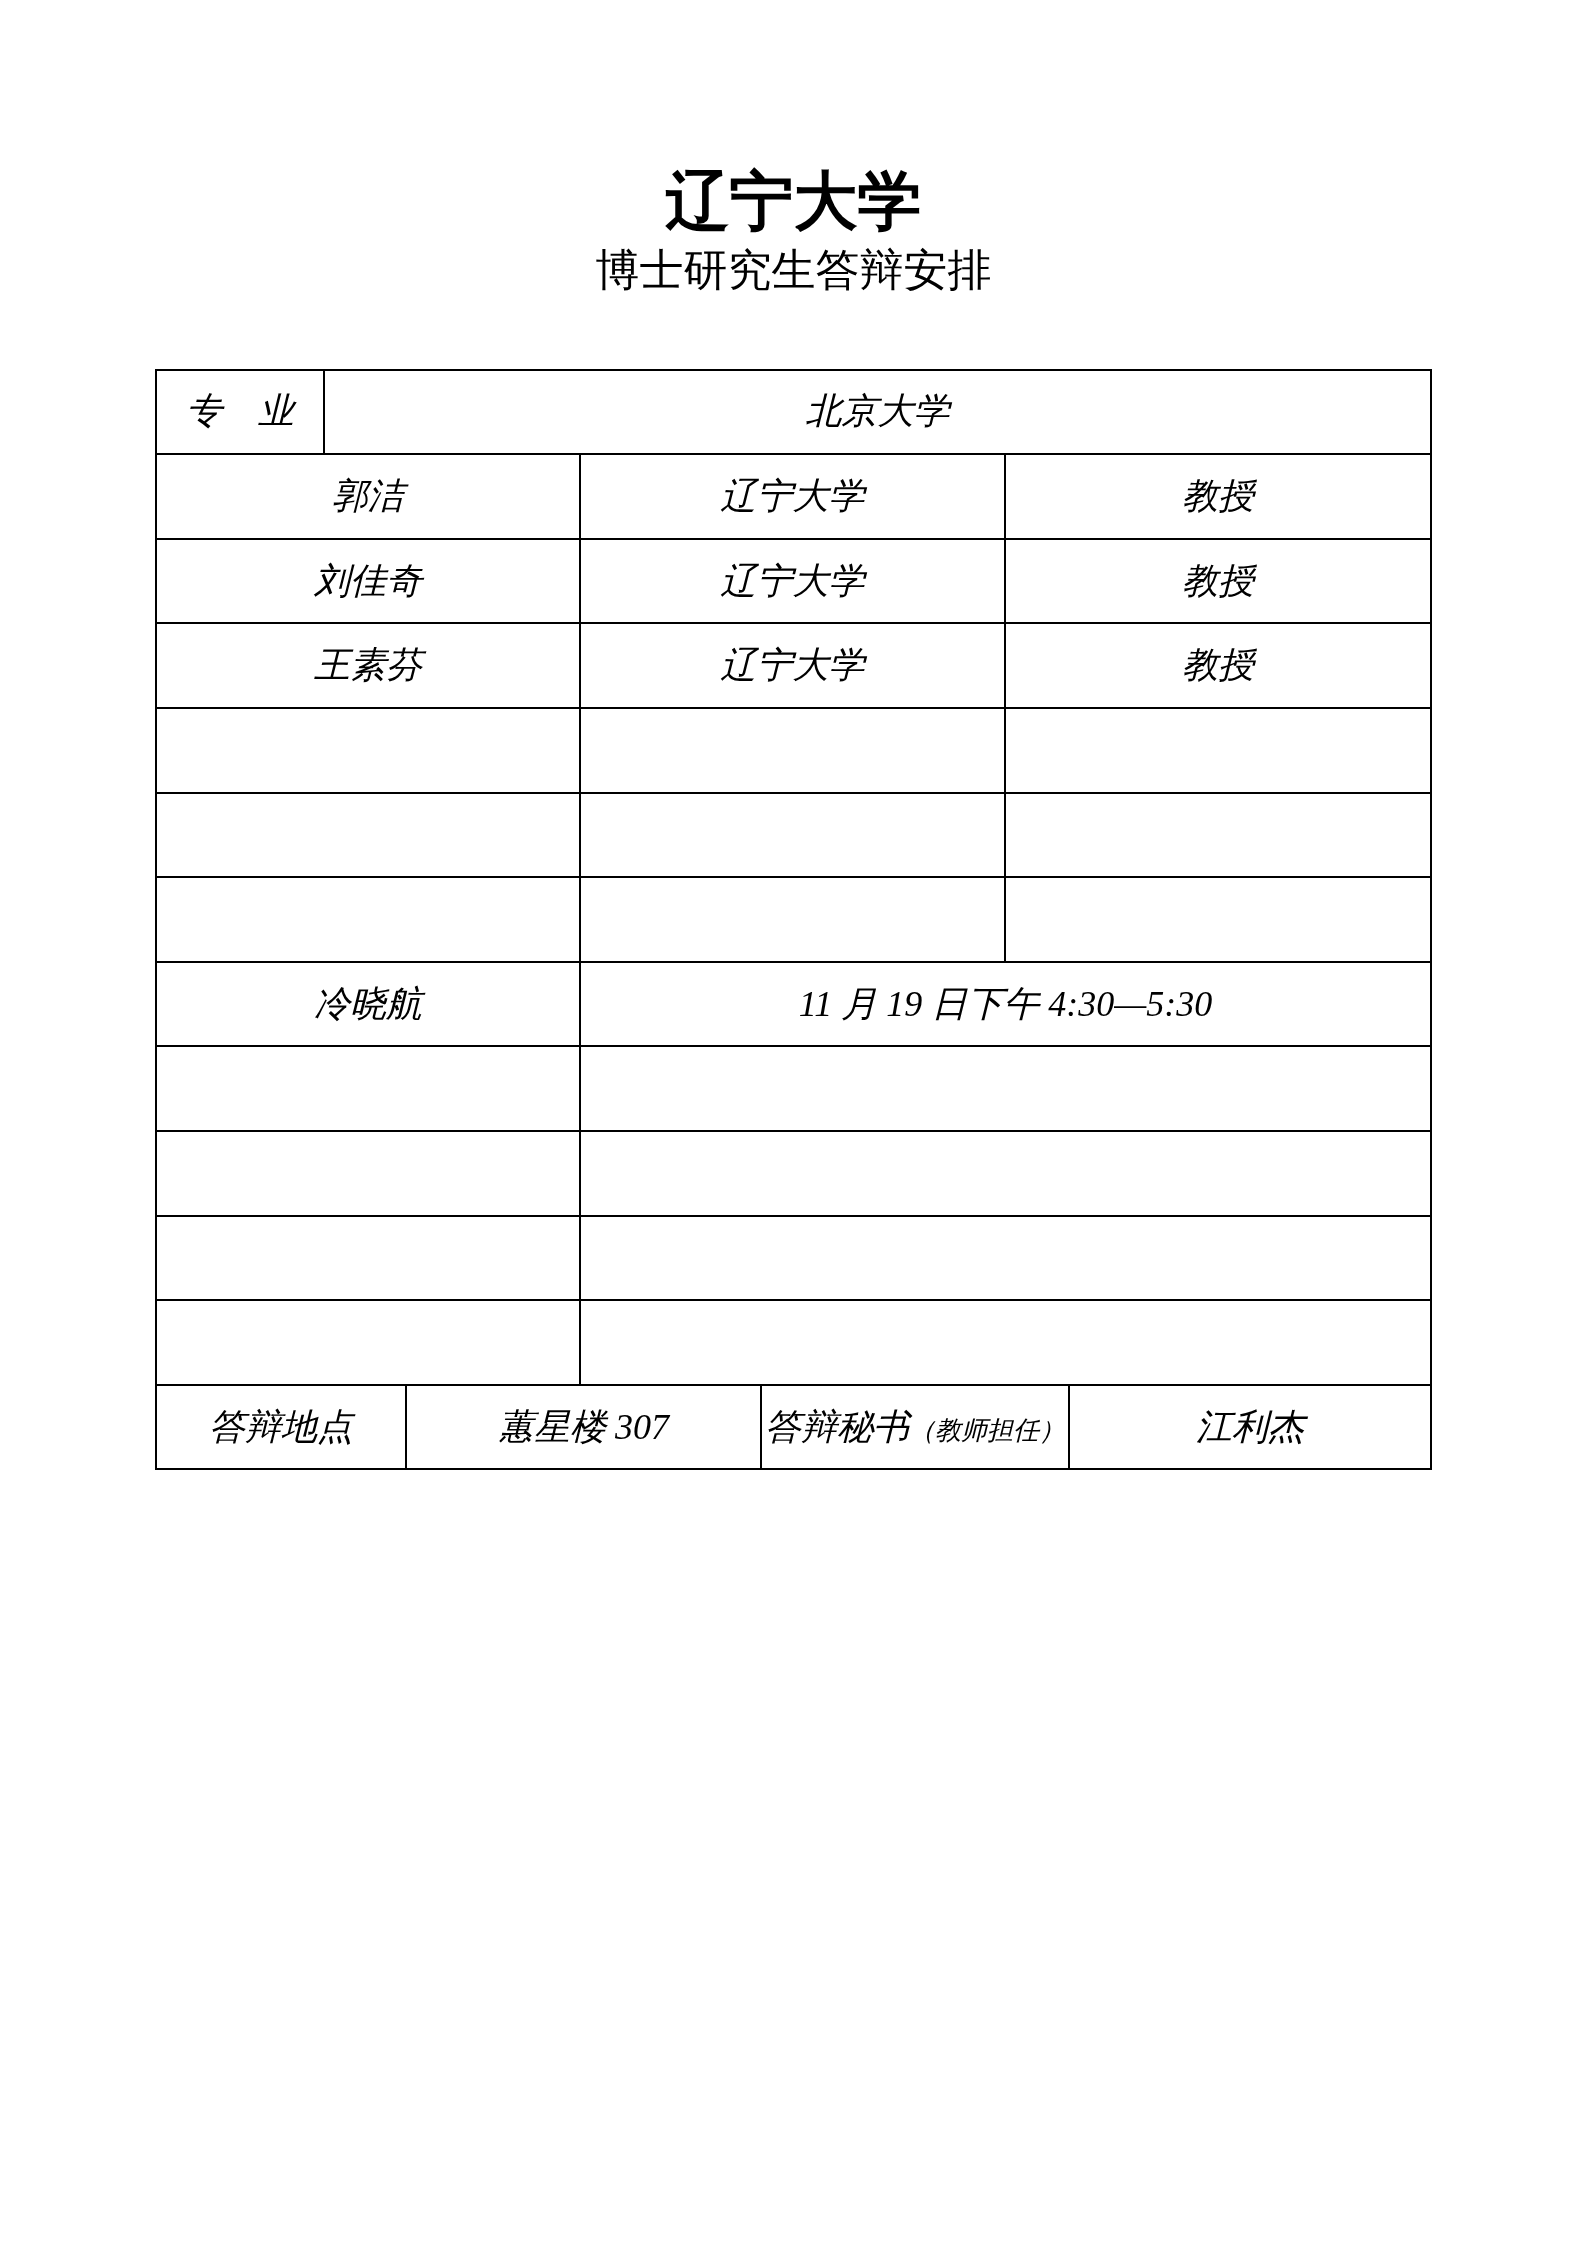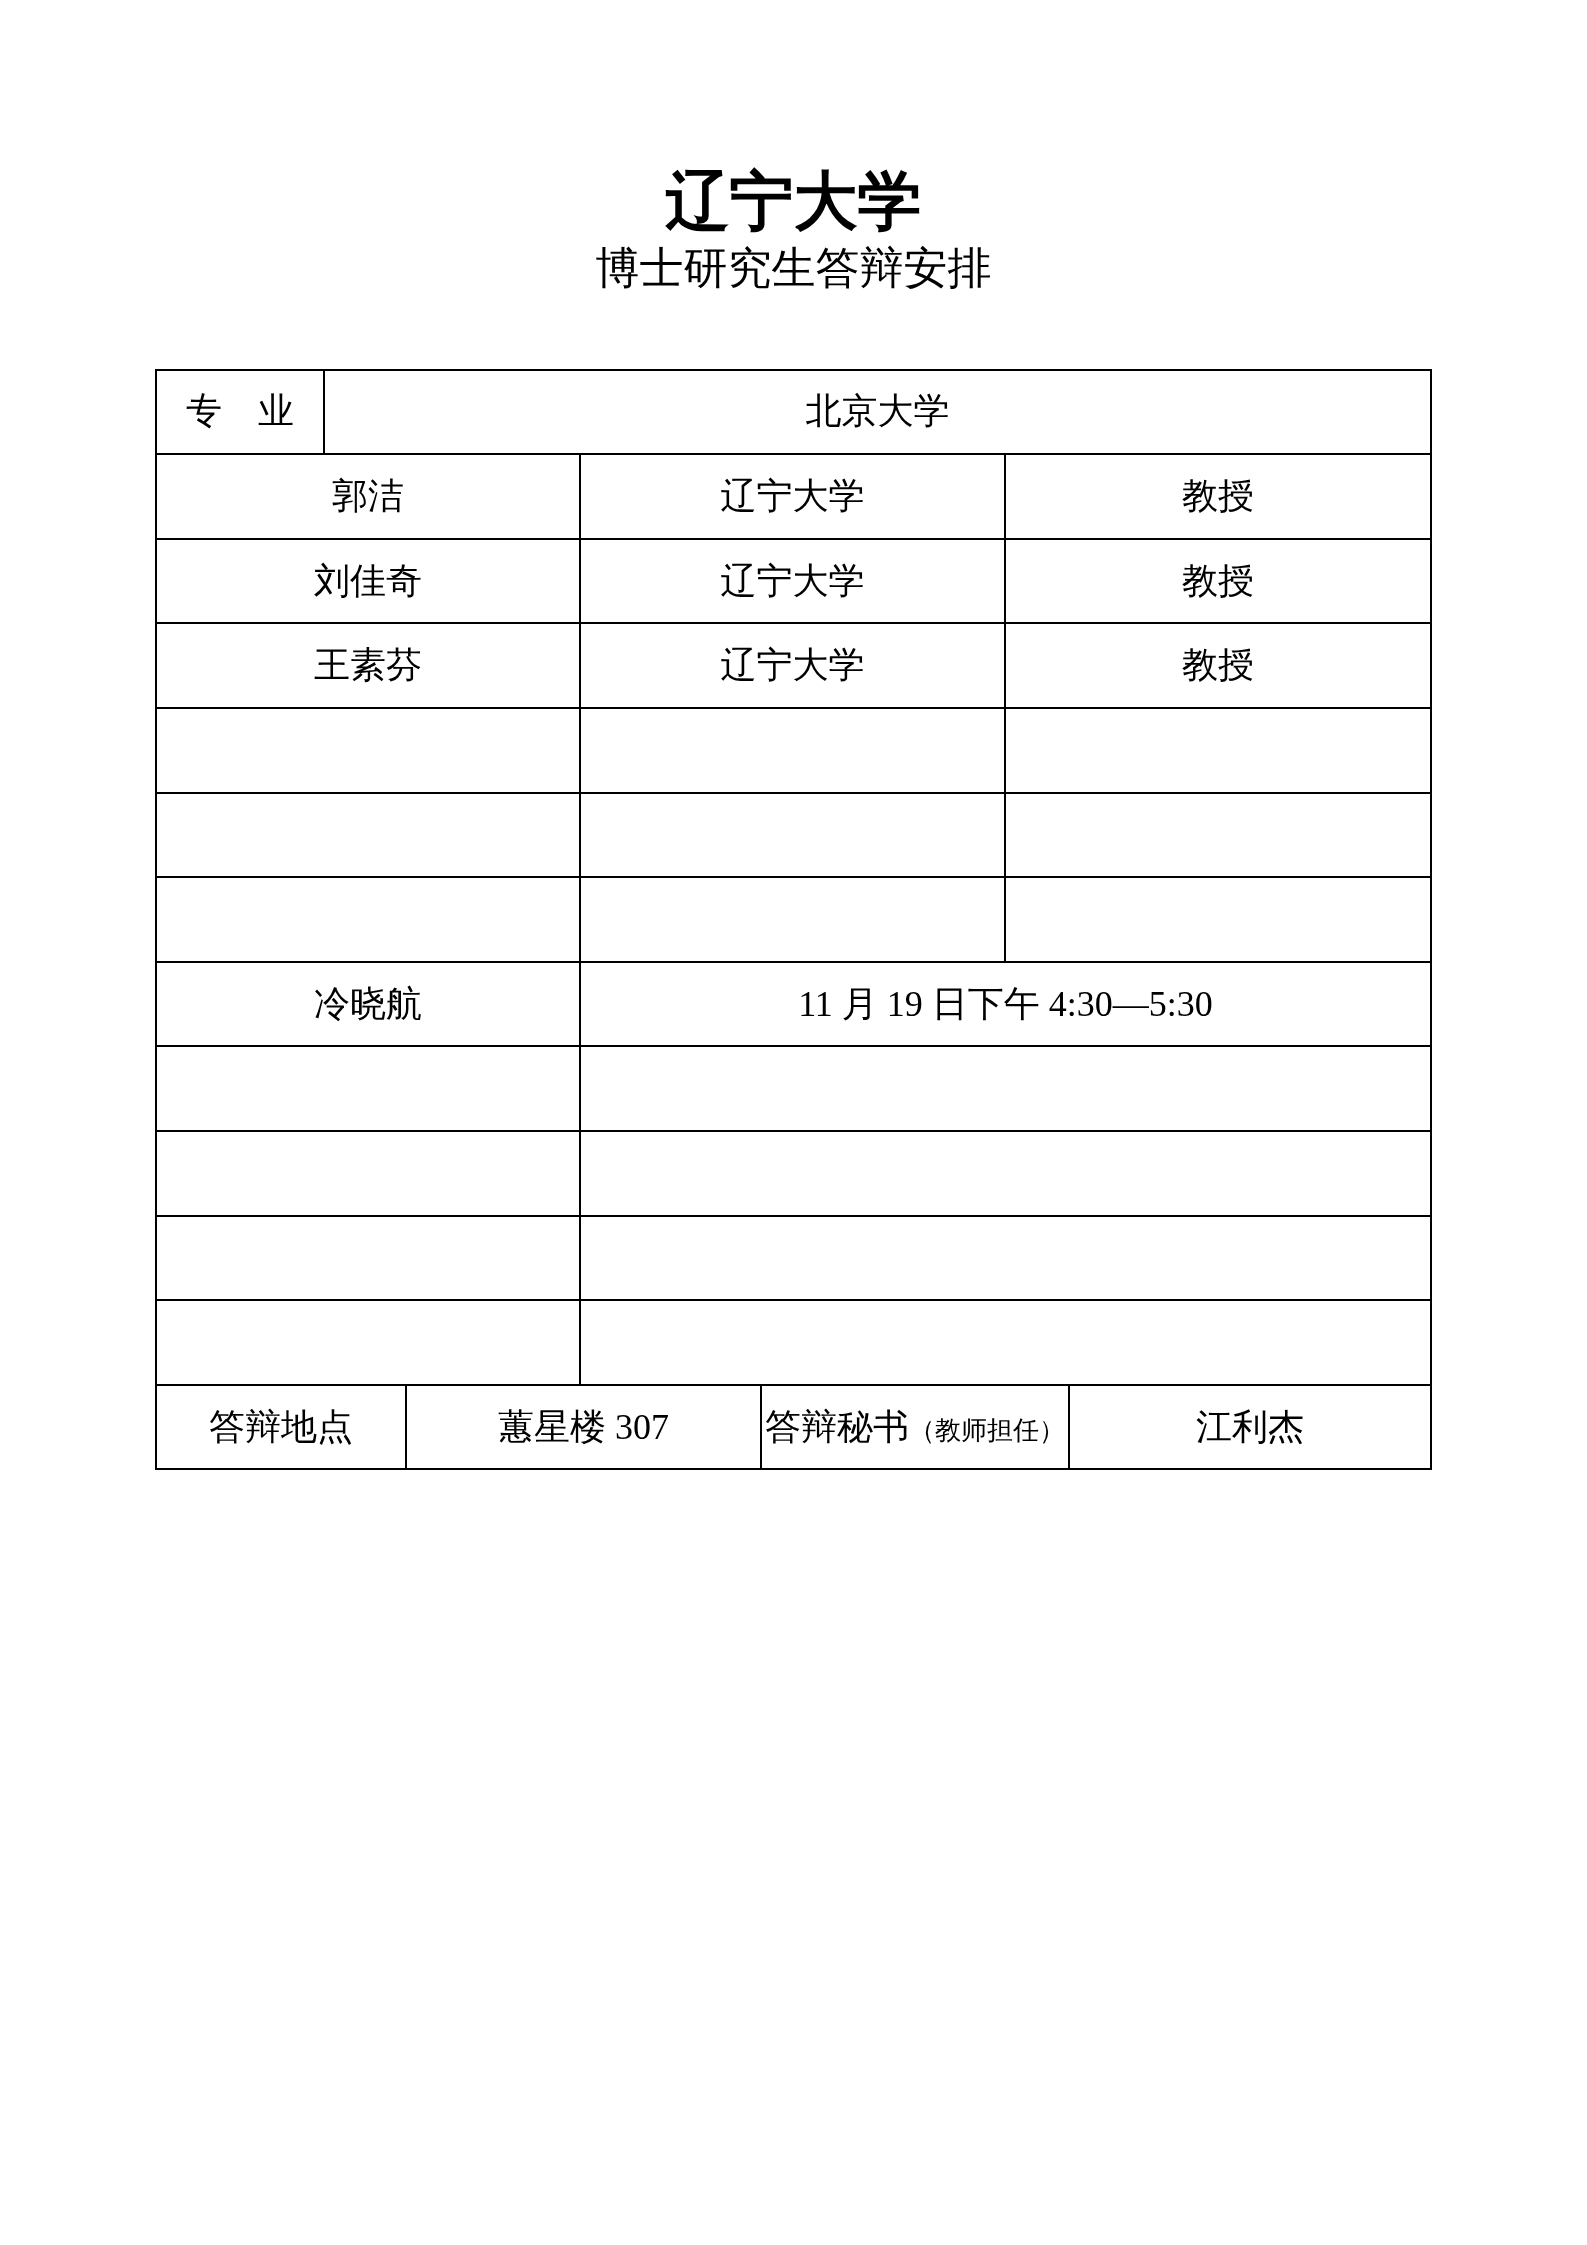--- a/index.html
+++ b/index.html
@@ -19,41 +19,42 @@
     font-family: "Liberation Sans", "DejaVu Sans", sans-serif;
     font-weight: 700;
     font-size: 64px;
     line-height: 1.1;
     letter-spacing: 0;
   }
   .doc-subtitle {
     margin: 0;
     padding-top: 12px;
     text-align: center;
-    font-family: Liberation Mono, monospace;
+    font-family: Liberation Serif, serif;
     font-weight: 400;
     font-size: 44px;
     line-height: 1.05;
     letter-spacing: 0;
   }
   table.schedule {
     border-collapse: collapse;
     table-layout: fixed;
     width: 1275px;
     margin: 74px auto 0 auto;
   }
   table.schedule tr { height: 84.6px; }
   table.schedule td {
     border: 2px solid #000000;
     text-align: center;
     vertical-align: middle;
     font-size: 36px;
     padding: 0;
     overflow: hidden;
     white-space: nowrap;
+    font-style: italic;
   }
   td.secretary-label-cell { font-size: 34px; }
   .label-note { font-size: 26px; }
 </style>
 </head>
 <body>
 
 <h1 class="doc-title">辽宁大学</h1>
 <h2 class="doc-subtitle">博士研究生答辩安排</h2>
 

